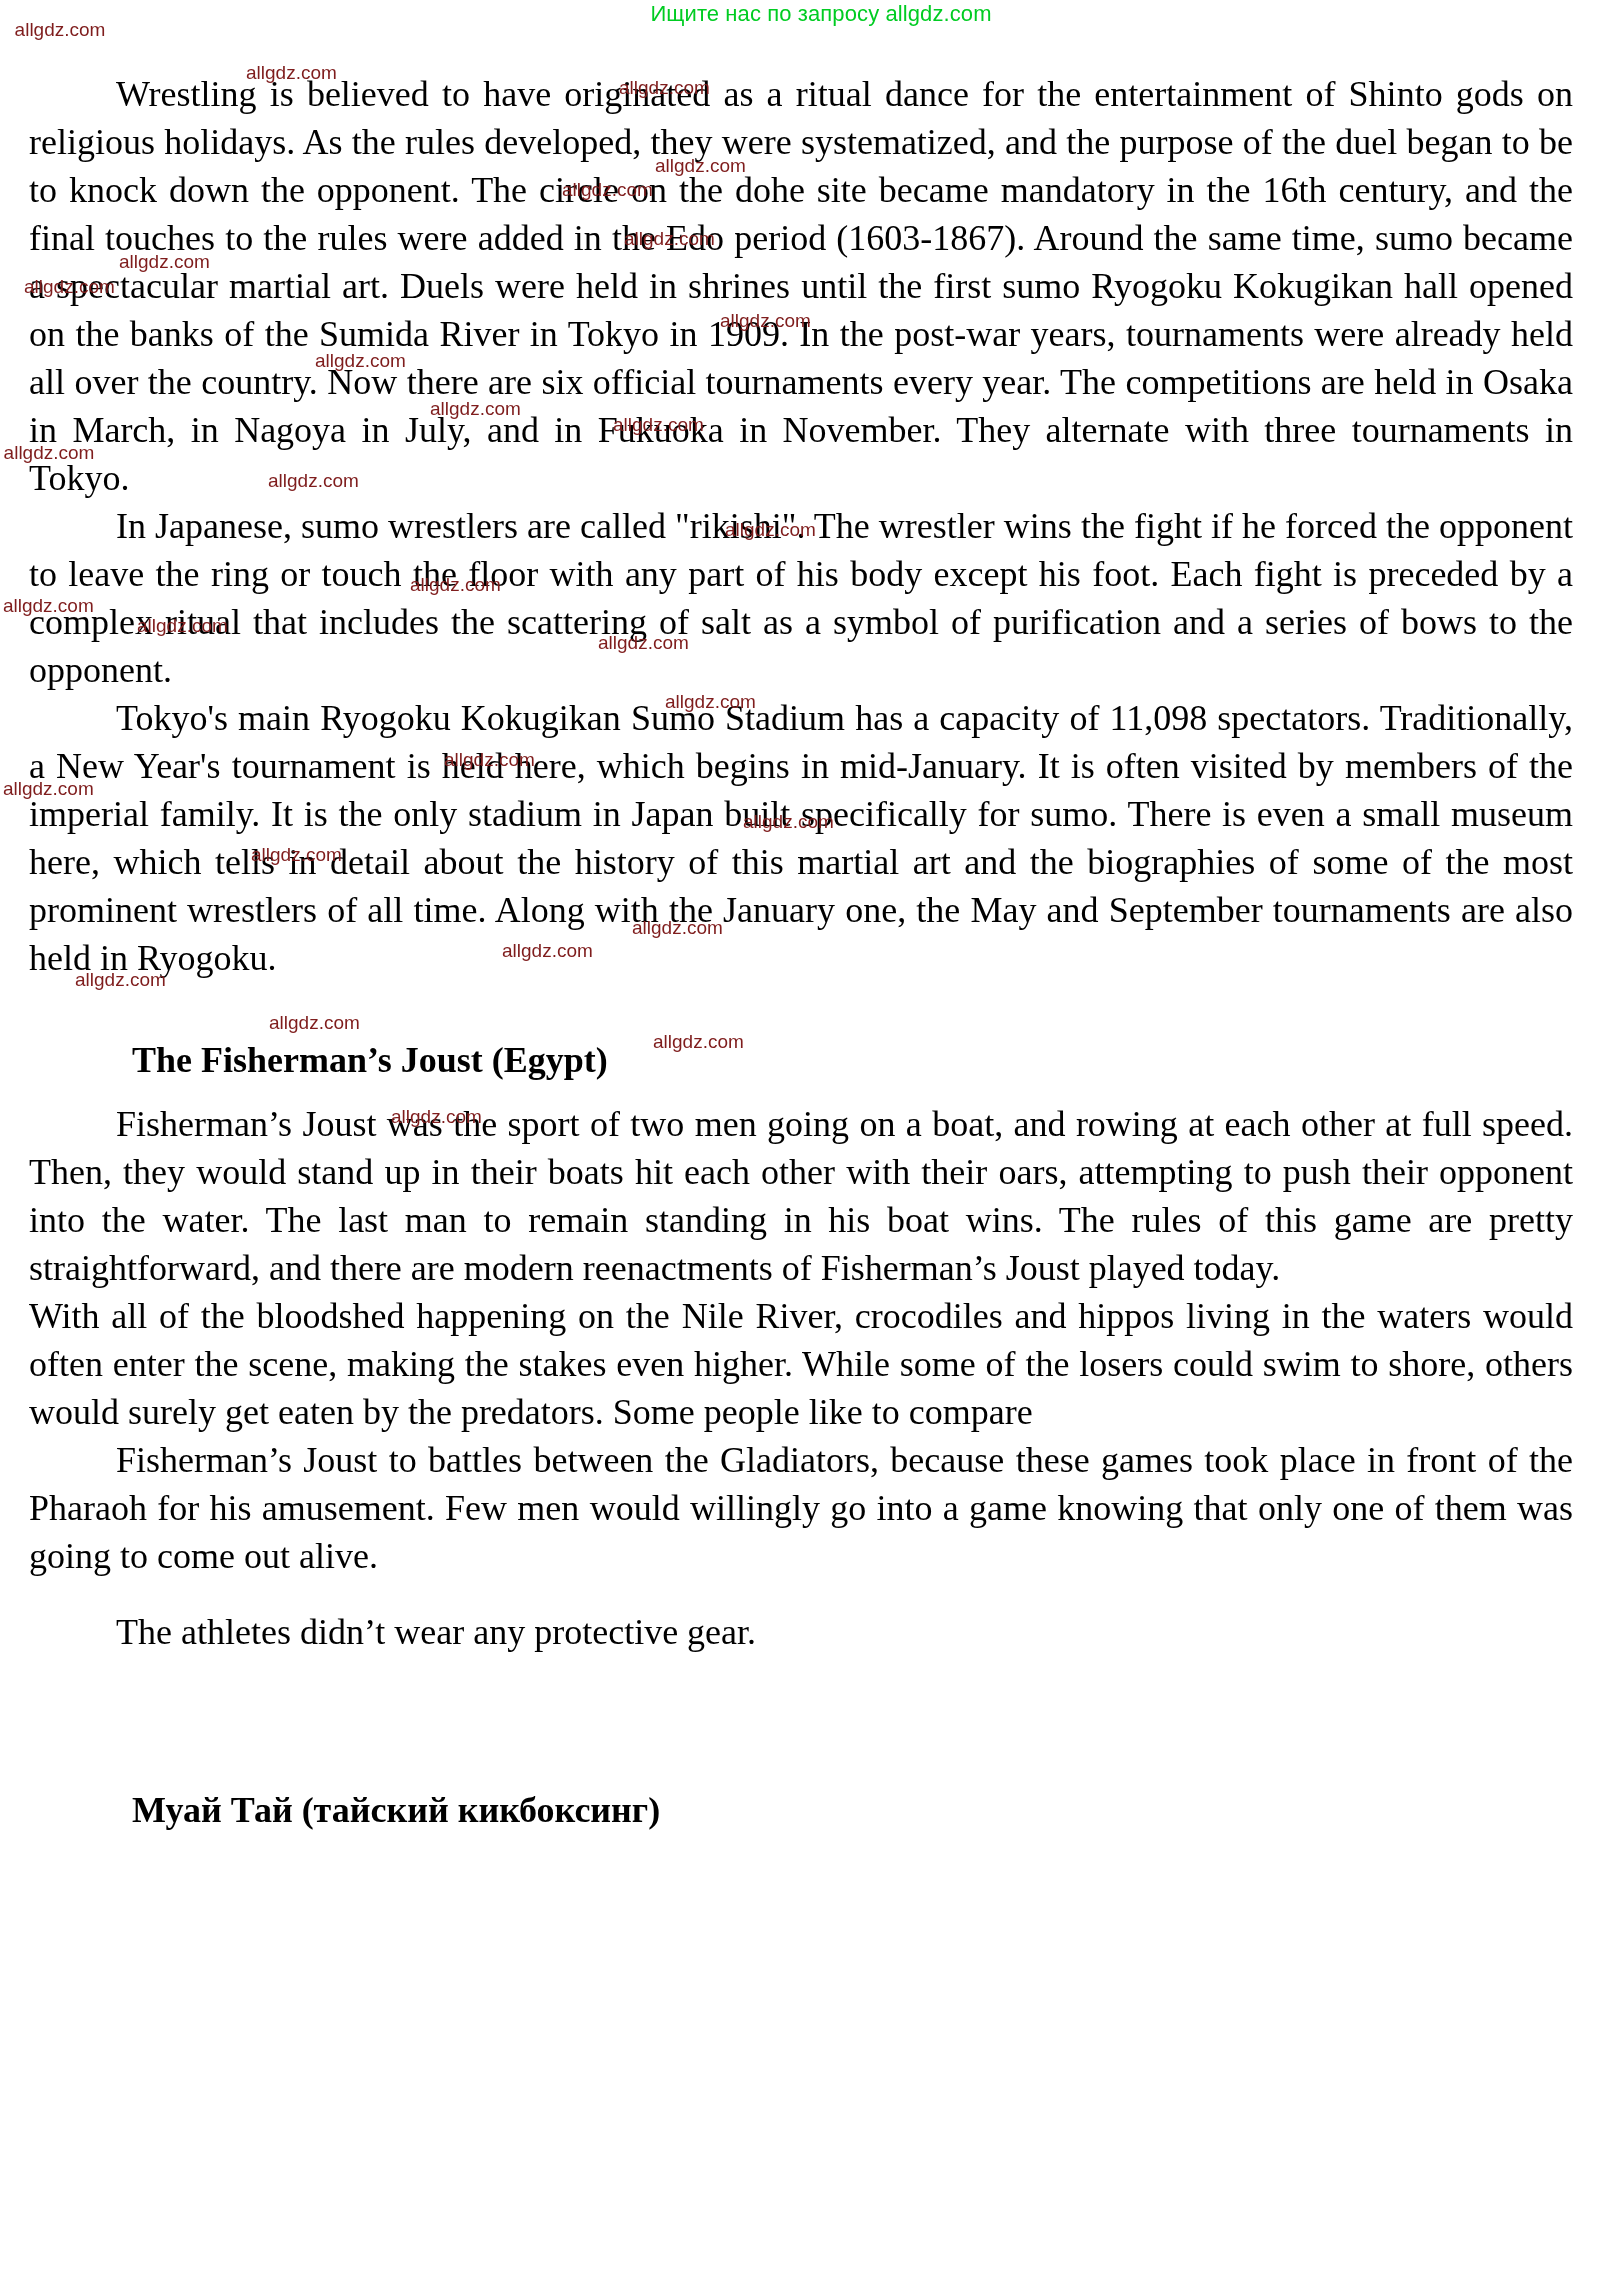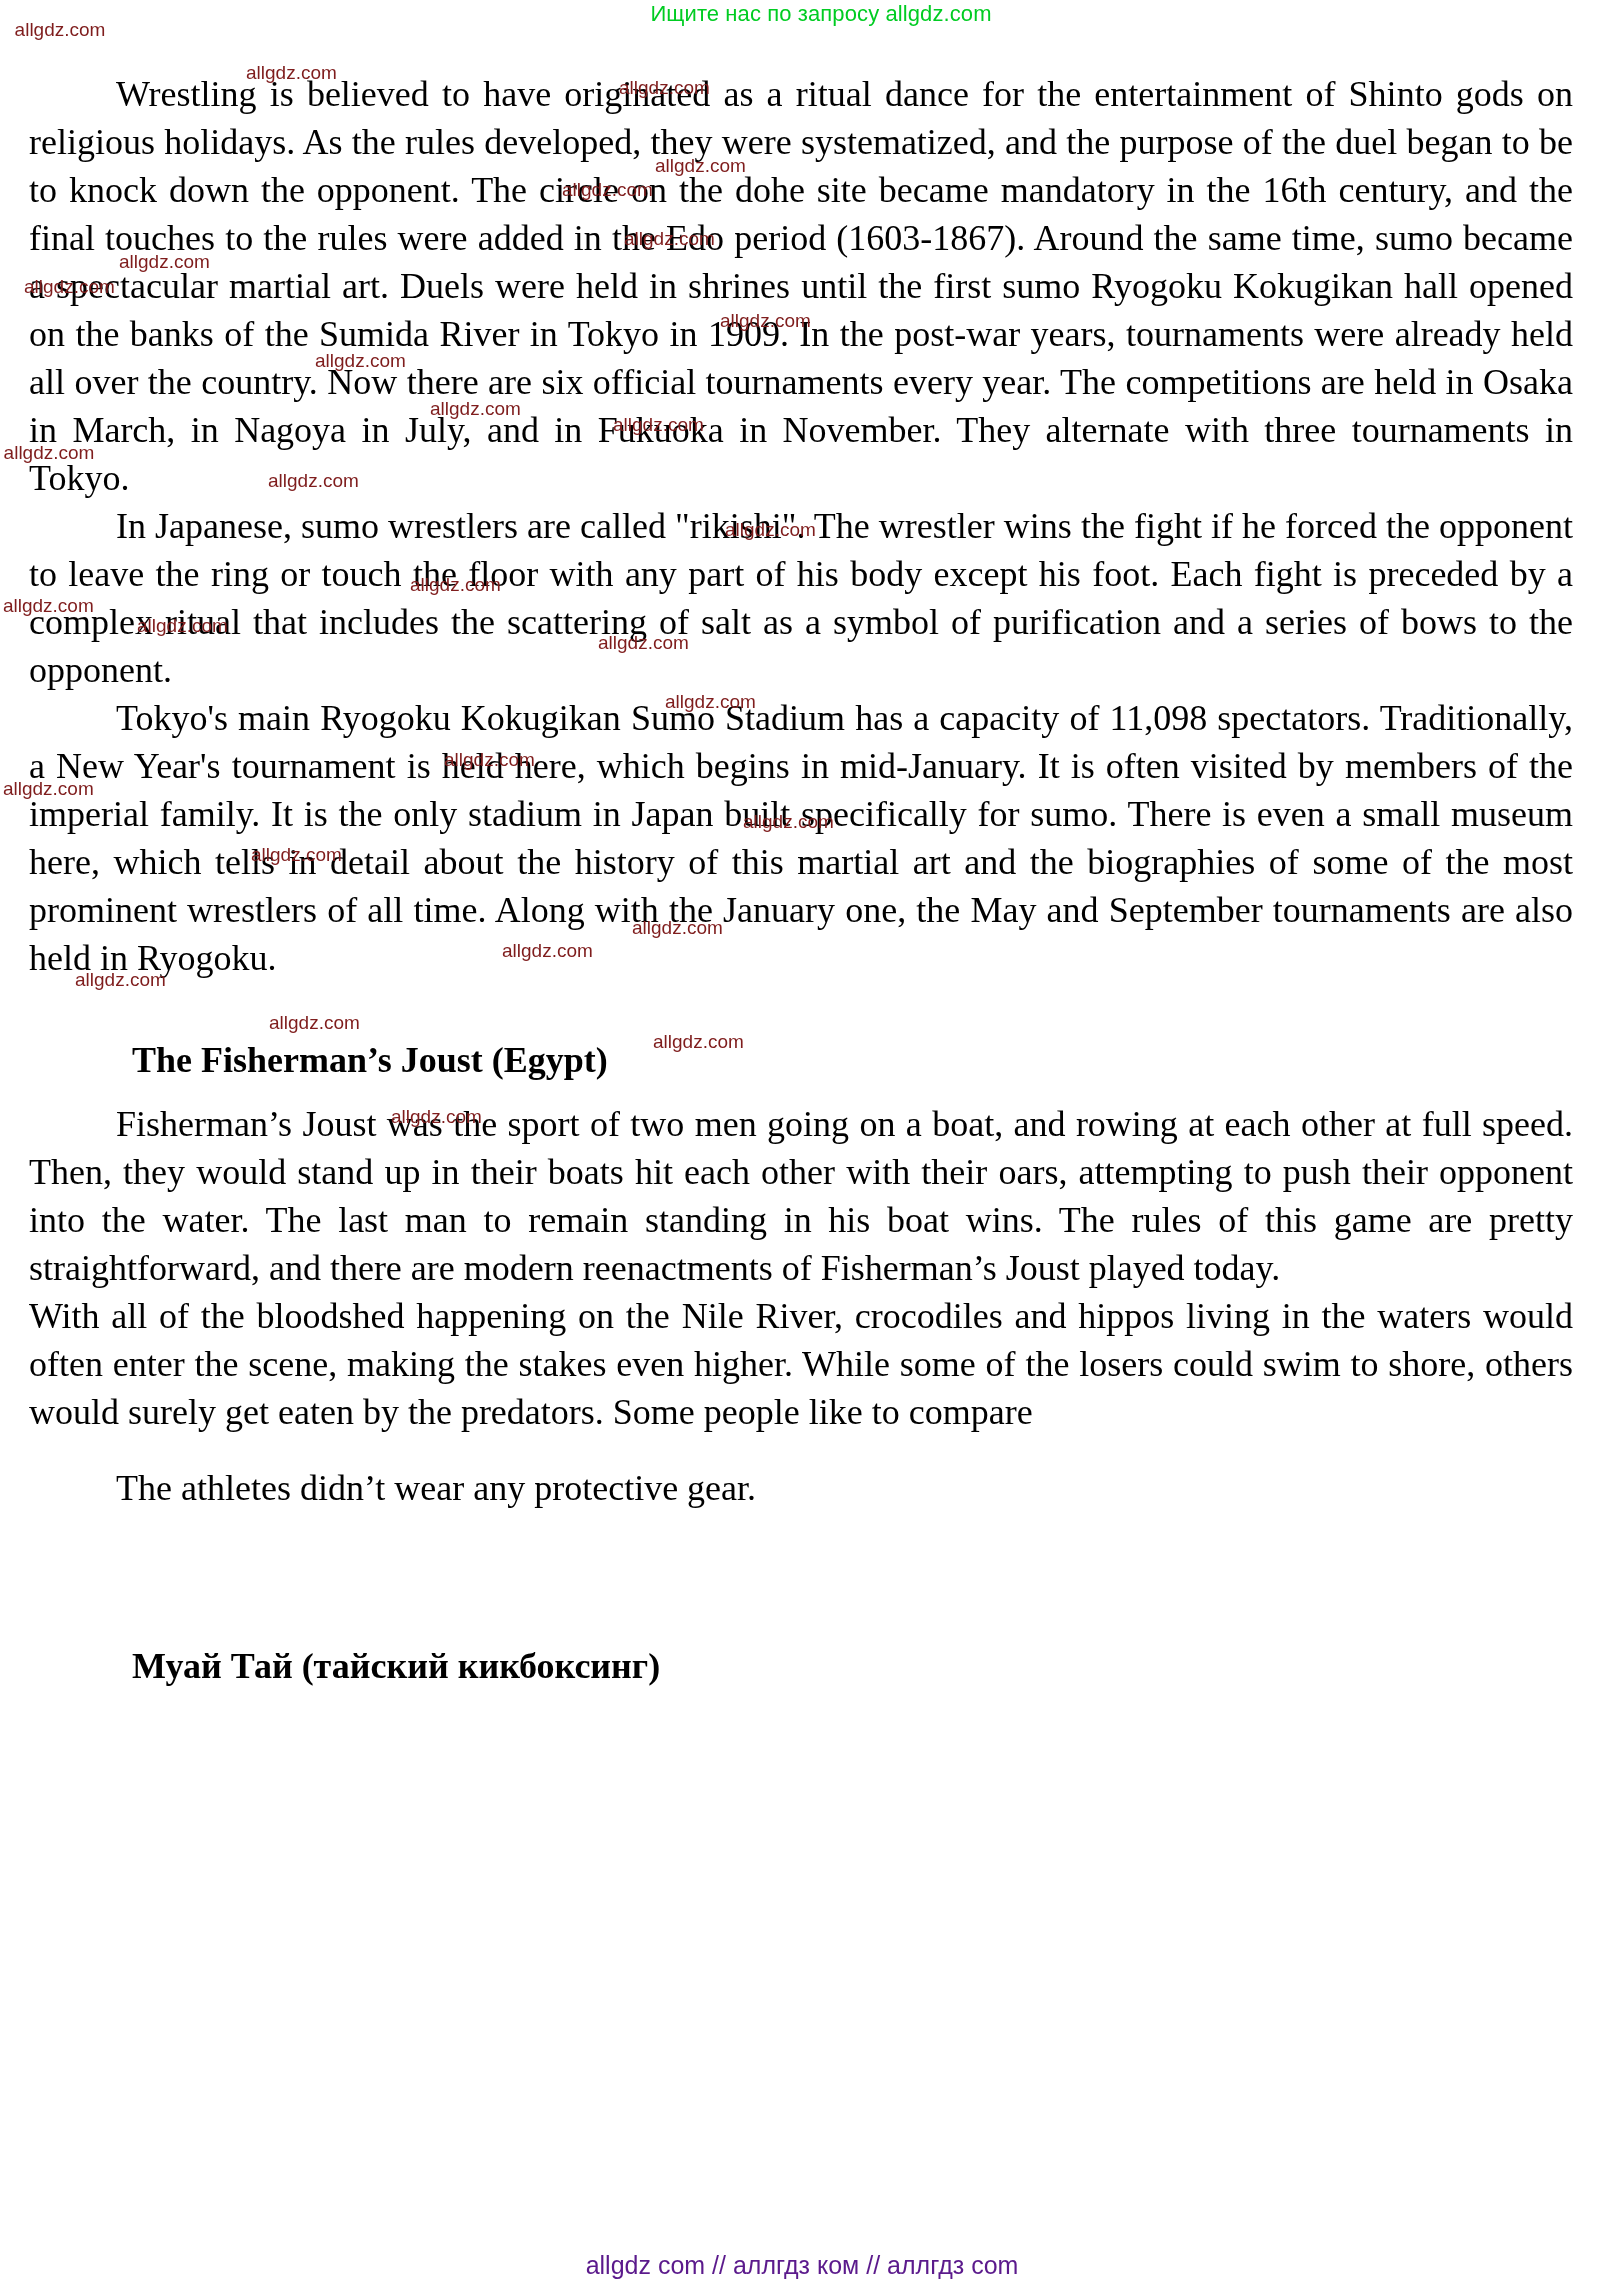--- a/index.html
+++ b/index.html
@@ -109,20 +109,21 @@
     <p class="para">Tokyo's main Ryogoku Kokugikan Sumo Stadium has a capacity of 11,098 spectators. Traditionally, a New Year's tournament is held here, which begins in mid-January. It is often visited by members of the imperial family. It is the only stadium in Japan built specifically for sumo. There is even a small museum here, which tells in detail about the history of this martial art and the biographies of some of the most prominent wrestlers of all time. Along with the January one, the May and September tournaments are also held in Ryogoku.</p>
 
     <div class="spacer-md"></div>
 
     <h2 class="section-heading">The Fisherman’s Joust (Egypt)</h2>
 
     <p class="para">Fisherman’s Joust was the sport of two men going on a boat, and rowing at each other at full speed. Then, they would stand up in their boats hit each other with their oars, attempting to push their opponent into the water. The last man to remain standing in his boat wins. The rules of this game are pretty straightforward, and there are modern reenactments of Fisherman’s Joust played today.</p>
 
     <p class="para no-indent">With all of the bloodshed happening on the Nile River, crocodiles and hippos living in the waters would often enter the scene, making the stakes even higher. While some of the losers could swim to shore, others would surely get eaten by the predators. Some people like to compare</p>
 
+    <p class="para">Fisherman’s Joust to battles between the Gladiators, because these games took place in front of the Pharaoh for his amusement. Few men would willingly go into a game knowing that only one of them was going to come out alive.</p>
 
     <p class="para last-left">The athletes  didn’t wear any protective gear.</p>
 
     <div class="spacer-lg"></div>
 
 
     <div class="spacer-lg"></div>
 
     <h2 class="section-heading">Муай Тай (тайский кикбоксинг)</h2>
 
@@ -155,16 +156,15 @@
       <div class="wm" style="left: 743px; top: 812px;">allgdz.com</div>
       <div class="wm" style="left: 251px; top: 845px;">allgdz.com</div>
       <div class="wm" style="left: 632px; top: 918px;">allgdz.com</div>
       <div class="wm" style="left: 502px; top: 941px;">allgdz.com</div>
       <div class="wm" style="left: 75px; top: 970px;">allgdz.com</div>
       <div class="wm" style="left: 269px; top: 1013px;">allgdz.com</div>
       <div class="wm" style="left: 653px; top: 1032px;">allgdz.com</div>
       <div class="wm" style="left: 391px; top: 1107px;">allgdz.com</div>
     </div>
 
-  <div class="footer-line" style="color: rgb(91, 26, 140);">allgdz com  //  аллгдз ком  //  аллгдз com</div>
 
 </div>
 
 
 </body></html>

